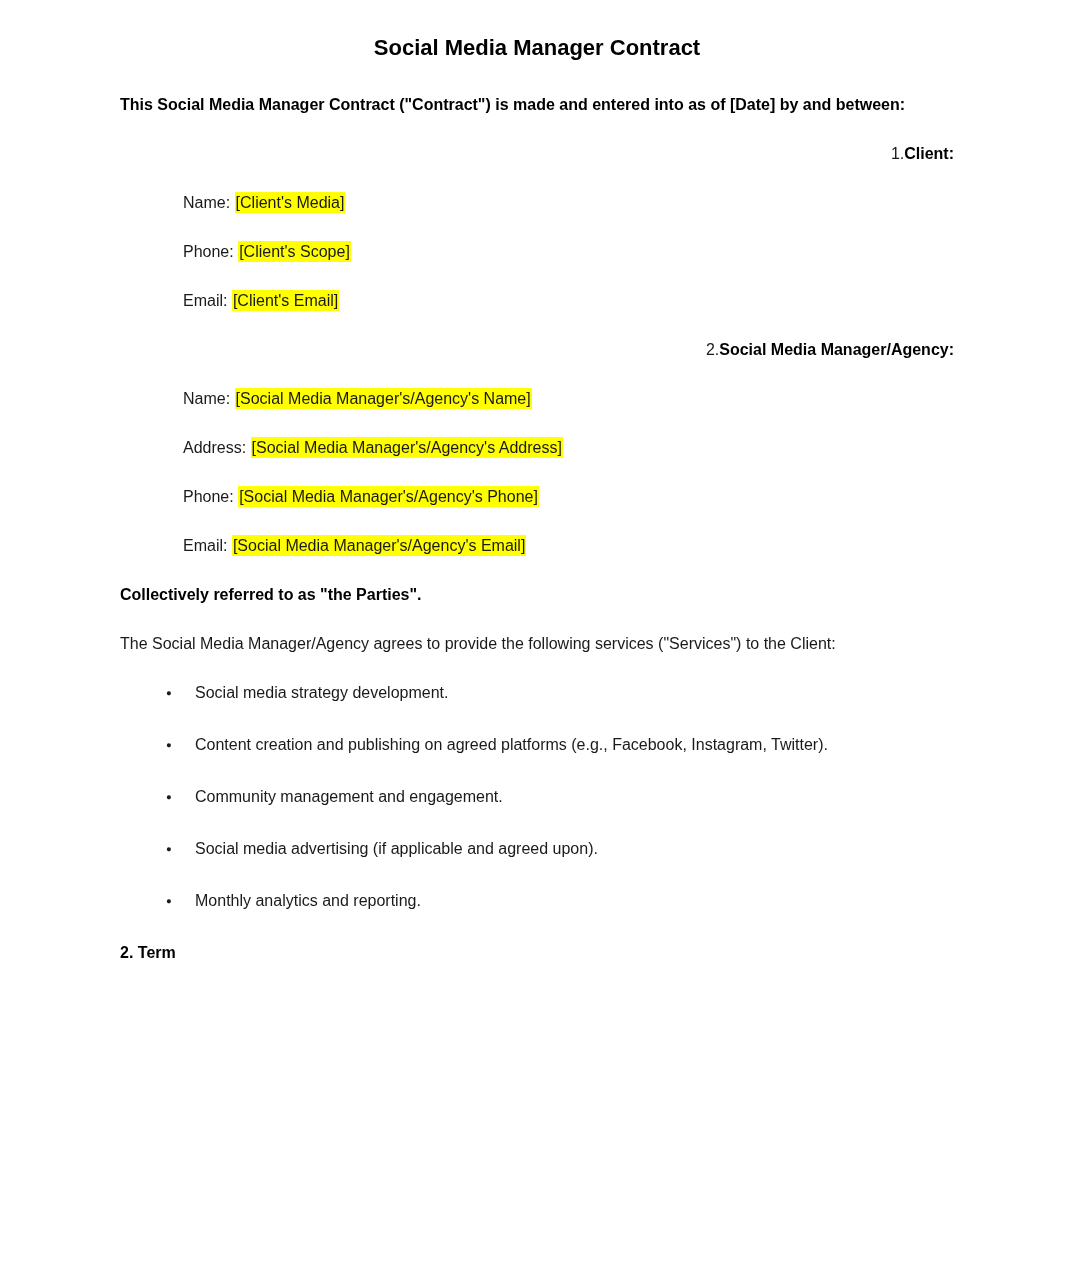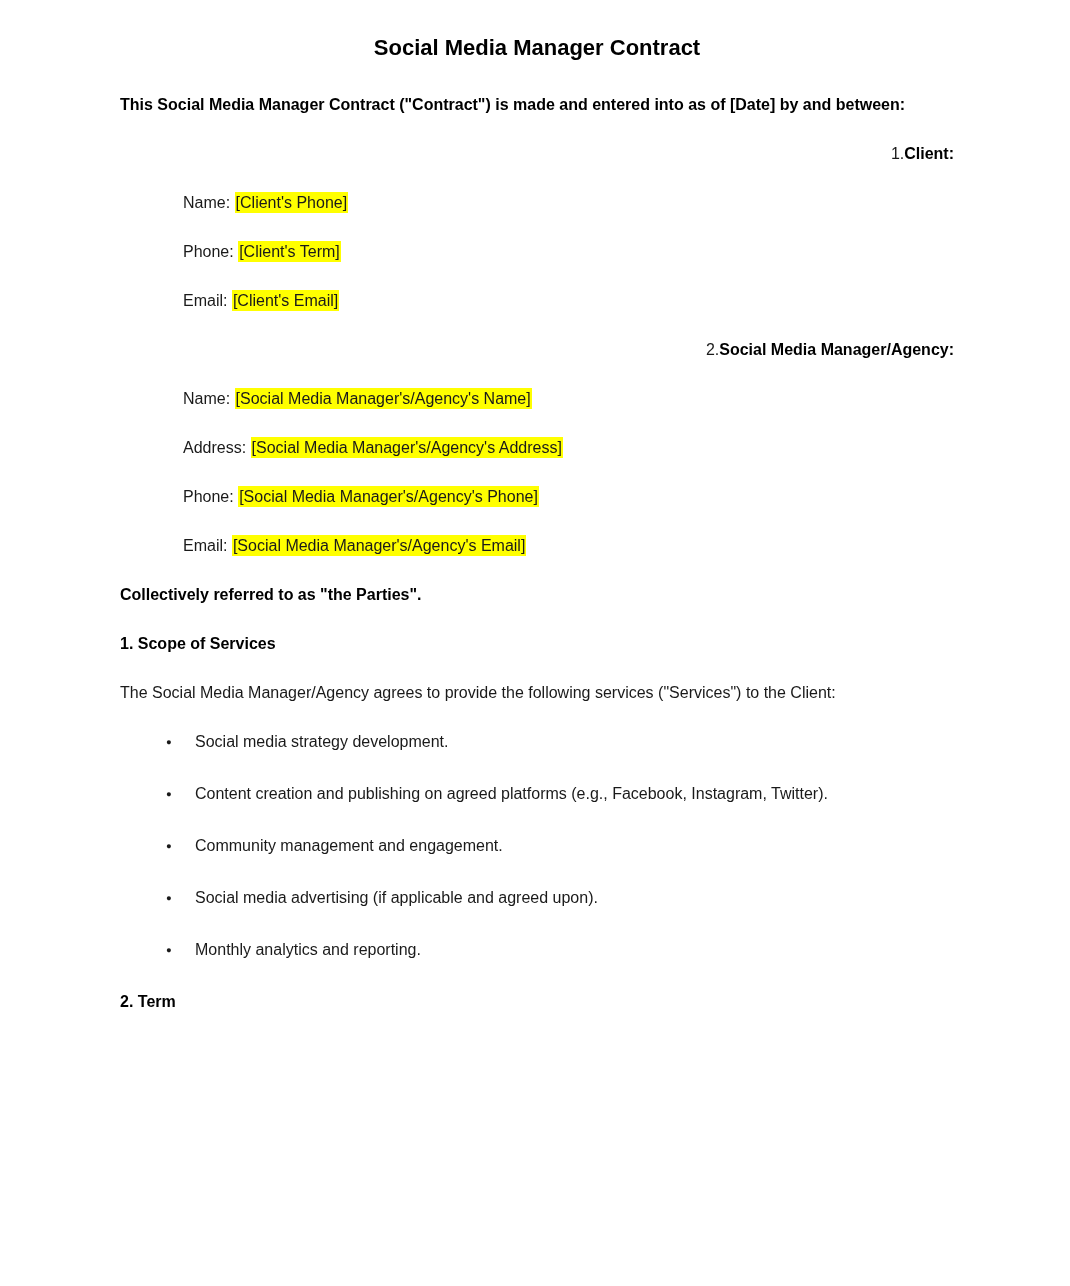--- a/index.html
+++ b/index.html
@@ -98,25 +98,25 @@
   <p class="para bold">This Social Media Manager Contract ("Contract") is made and entered into as of [Date] by and between:</p>
 
   <div>
 
     <div>
       <div class="party-heading">
         <span class="list-num">1.</span><span class="heading-text">Client:</span>
       </div>
       <p class="field">
         <span class="field-label">Name:</span>
-        <mark class="hl">[Client's Phone]</mark>
+        <mark class="hl">[Client's Media]</mark>
       </p>
       <p class="field">
         <span class="field-label">Phone:</span>
-        <mark class="hl">[Client's Term]</mark>
+        <mark class="hl">[Client's Scope]</mark>
       </p>
       <p class="field">
         <span class="field-label">Email:</span>
         <mark class="hl">[Client's Email]</mark>
       </p>
     </div>
 
     <div>
       <div class="party-heading">
         <span class="list-num">2.</span><span class="heading-text">Social Media Manager/Agency:</span>
@@ -136,21 +136,20 @@
       <p class="field">
         <span class="field-label">Email:</span>
         <mark class="hl">[Social Media Manager's/Agency's Email]</mark>
       </p>
     </div>
 
   </div>
 
   <p class="para bold">Collectively referred to as "the Parties".</p>
 
-  <h2 class="section-heading">1. Scope of Services</h2>
 
   <p class="para">The Social Media Manager/Agency agrees to provide the following services ("Services") to the Client:</p>
 
   <ul class="services">
     <li>Social media strategy development.</li>
     <li>Content creation and publishing on agreed platforms (e.g., Facebook, Instagram, Twitter).</li>
     <li>Community management and engagement.</li>
     <li>Social media advertising (if applicable and agreed upon).</li>
     <li>Monthly analytics and reporting.</li>
   </ul>

